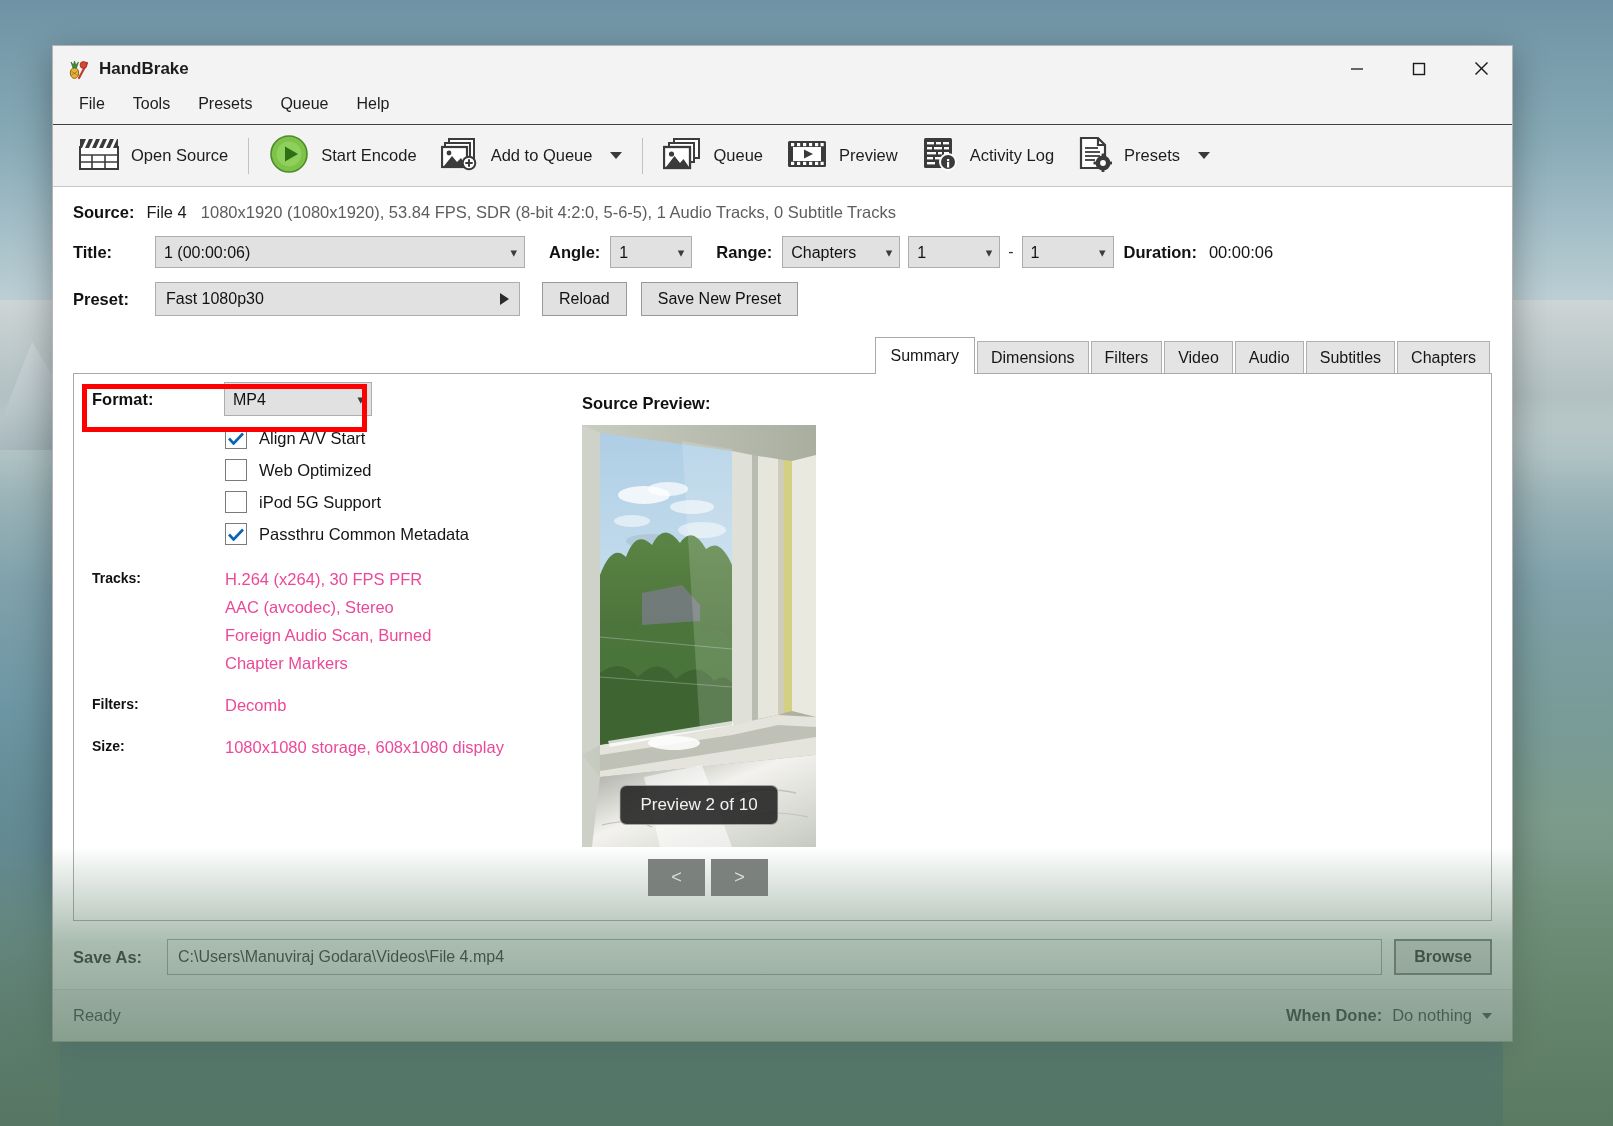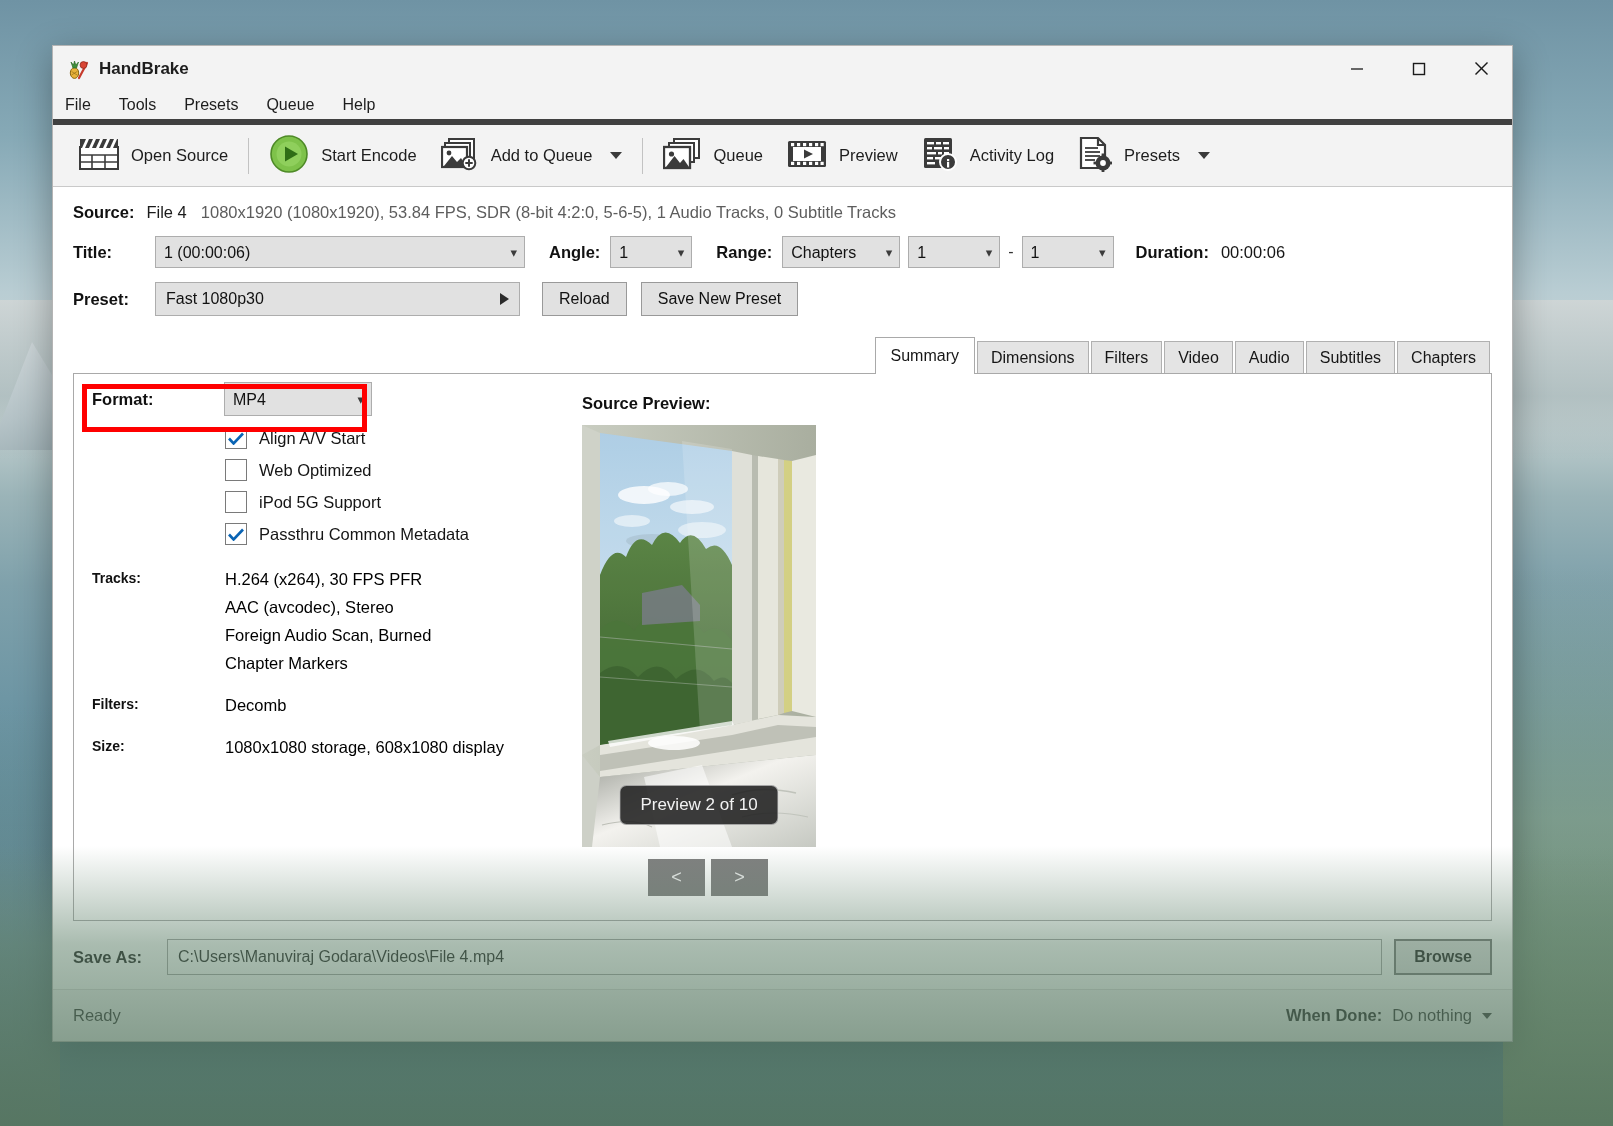--- a/index.html
+++ b/index.html
@@ -69,23 +69,23 @@
   .app-icon { width: 22px; height: 22px; margin-right: 10px; display:block; }
   .app-title { font-size: 17px; color: #1d1d1d; }
   .wincontrols { position: absolute; right: 0; top: 0; height: 45px; display: flex; }
   .wc { width: 62px; height: 45px; display:flex; align-items:center; justify-content:center; }
   .wc svg { display: block; }
 
   
   .menubar {
     height: 34px; flex: 0 0 34px;
     background: #f3f3f3;
-    display: flex; align-items: center;
-    gap: 4px;
-    border-bottom: 6px solid #404040;
+    display: flex; 
+    padding-left: 14px; gap: 4px;
+    border-bottom: 1px solid #404040;
   }
   .menu-item {
     font-size: 16px; color: #1d1d1d;
     padding: 4px 12px; cursor: default;
   }
 
   
   .toolbar {
     height: 62px; flex: 0 0 62px;
     background: #f3f3f3;
@@ -177,21 +177,21 @@
     width: 22px; height: 22px; border: 1px solid #7a7a7a; background: #fff;
     display: inline-flex; align-items: center; justify-content: center;
   }
   .cb.checked svg { display: block; }
   .cb svg { display: none; }
   .chk-label { font-size: 16.5px; color: #151515; }
 
   .kvblock { margin-top: 20px; }
   .kvrow { display: flex; margin-bottom: 2px; }
   .kvkey { width: 133px; font-weight: bold; font-size: 14px; color: #111; flex: 0 0 133px; }
-  .kvlines { font-size: 16.5px; color: #000000; }
+  .kvlines { font-size: 16.5px; color: #ec4899; }
   .kvlines div { margin-bottom: 9px; }
 
   
   .summary-right { flex: 1 1 auto; padding: 20px 0 0 8px; }
   .prev-title { font-weight: bold; font-size: 16.5px; color: #111; margin-bottom: 12px; }
   .prev-frame {
     width: 234px; height: 422px; position: relative; overflow: hidden;
     background: #8e8f86;
   }
   .prev-badge {
@@ -466,21 +466,21 @@
           <span class="chev">▾</span>
         </span>
         <span style="margin:0 8px;font-size:16px;color:#333;">-</span>
         <span class="combo-wrap">
           <select class="wincombo" style="width:92px;">
             <option>1</option>
           </select>
           <span class="chev">▾</span>
         </span>
 
-        <span class="lbl-bold" style="margin-left:22px;">Duration:</span>
+        <span class="lbl-bold" style="margin-left:10px;">Duration:</span>
         <span style="margin-left:12px;font-size:16.5px;color:#161616;">00:00:06</span>
       </div>
 
       <div class="row-preset">
         <span class="lbl-bold" style="width:82px;">Preset:</span>
         <div class="preset-box">
           <span>Fast 1080p30</span>
           <span class="tri-right"></span>
         </div>
         <button class="btn-gray" style="margin-left:22px;">Reload</button>

